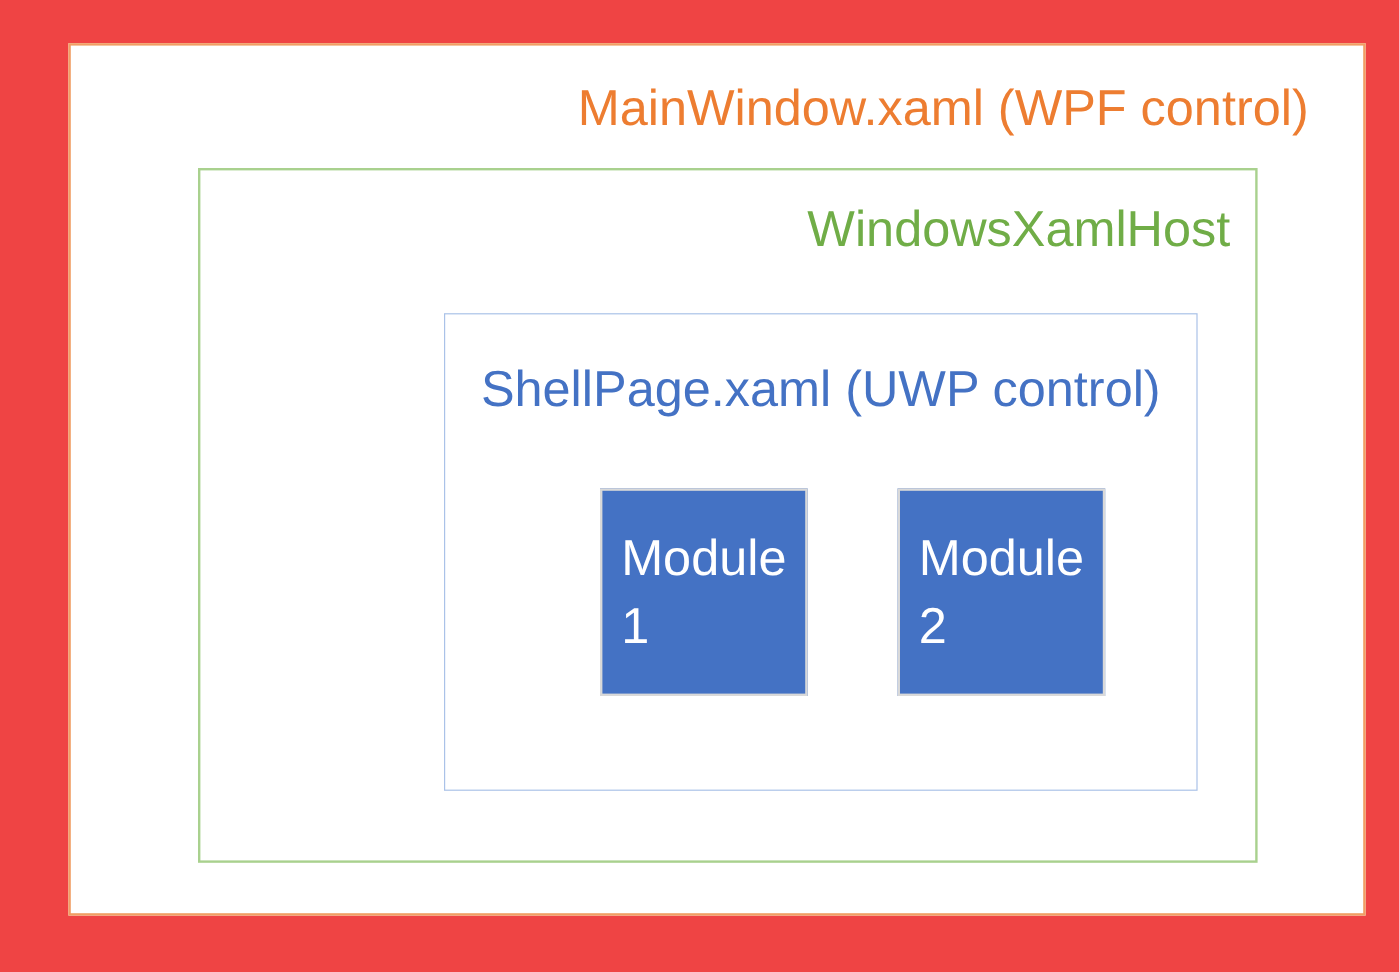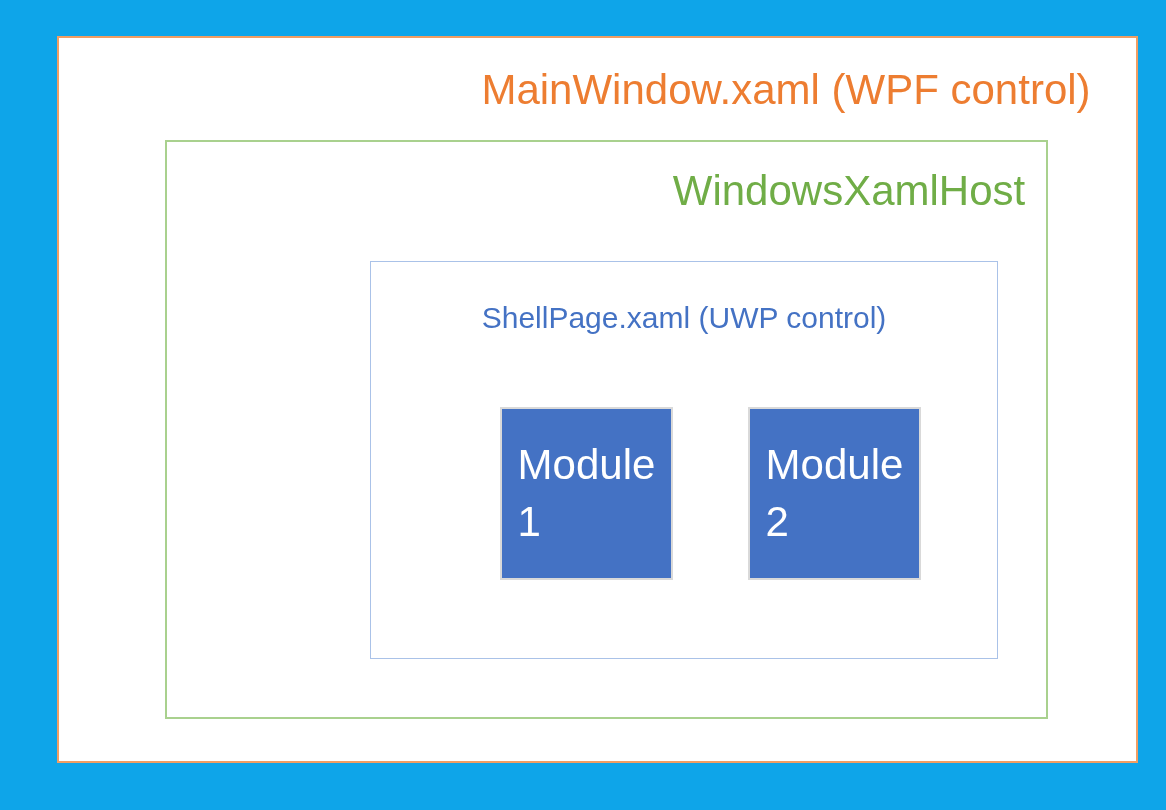--- a/index.html
+++ b/index.html
@@ -6,21 +6,21 @@
     margin: 0;
     padding: 0;
     background: #ffffff;
   }
   * { box-sizing: border-box; }
 
   .canvas {
     position: relative;
     width: 1166px;
     height: 810px;
-    background: #0ea5e9;
+    background: #ef4444;
     overflow: hidden;
     font-family: "Liberation Sans", sans-serif;
   }
 
   
   .main-window-box {
     position: absolute;
     left: 57px;
     top: 36px;
     width: 1081px;
@@ -71,21 +71,21 @@
     border: 1.5px solid #aac2e8;
     background: #ffffff;
   }
   .shell-page-label {
     position: absolute;
     left: 0;
     right: 0;
     top: 41px;
     text-align: center;
     white-space: nowrap;
-    font-size: 30px;
+    font-size: 42px;
     line-height: 1;
     color: #4472C4;
   }
 
   
   .module-box {
     position: absolute;
     top: 145px;
     width: 173px;
     height: 173px;

